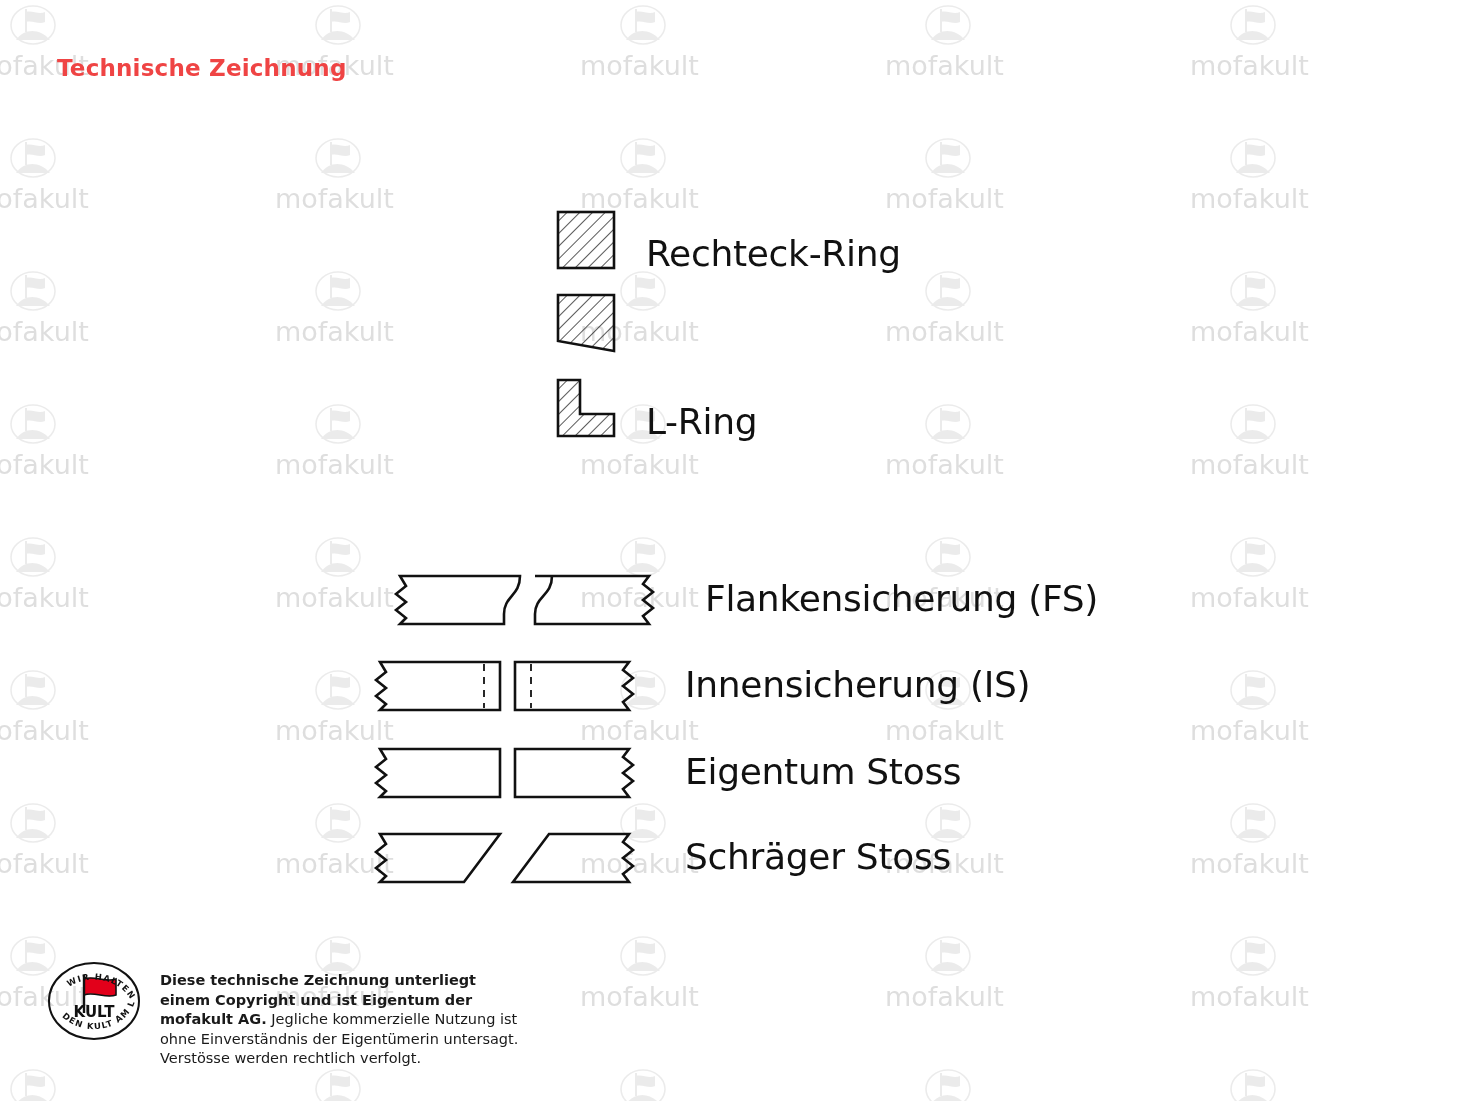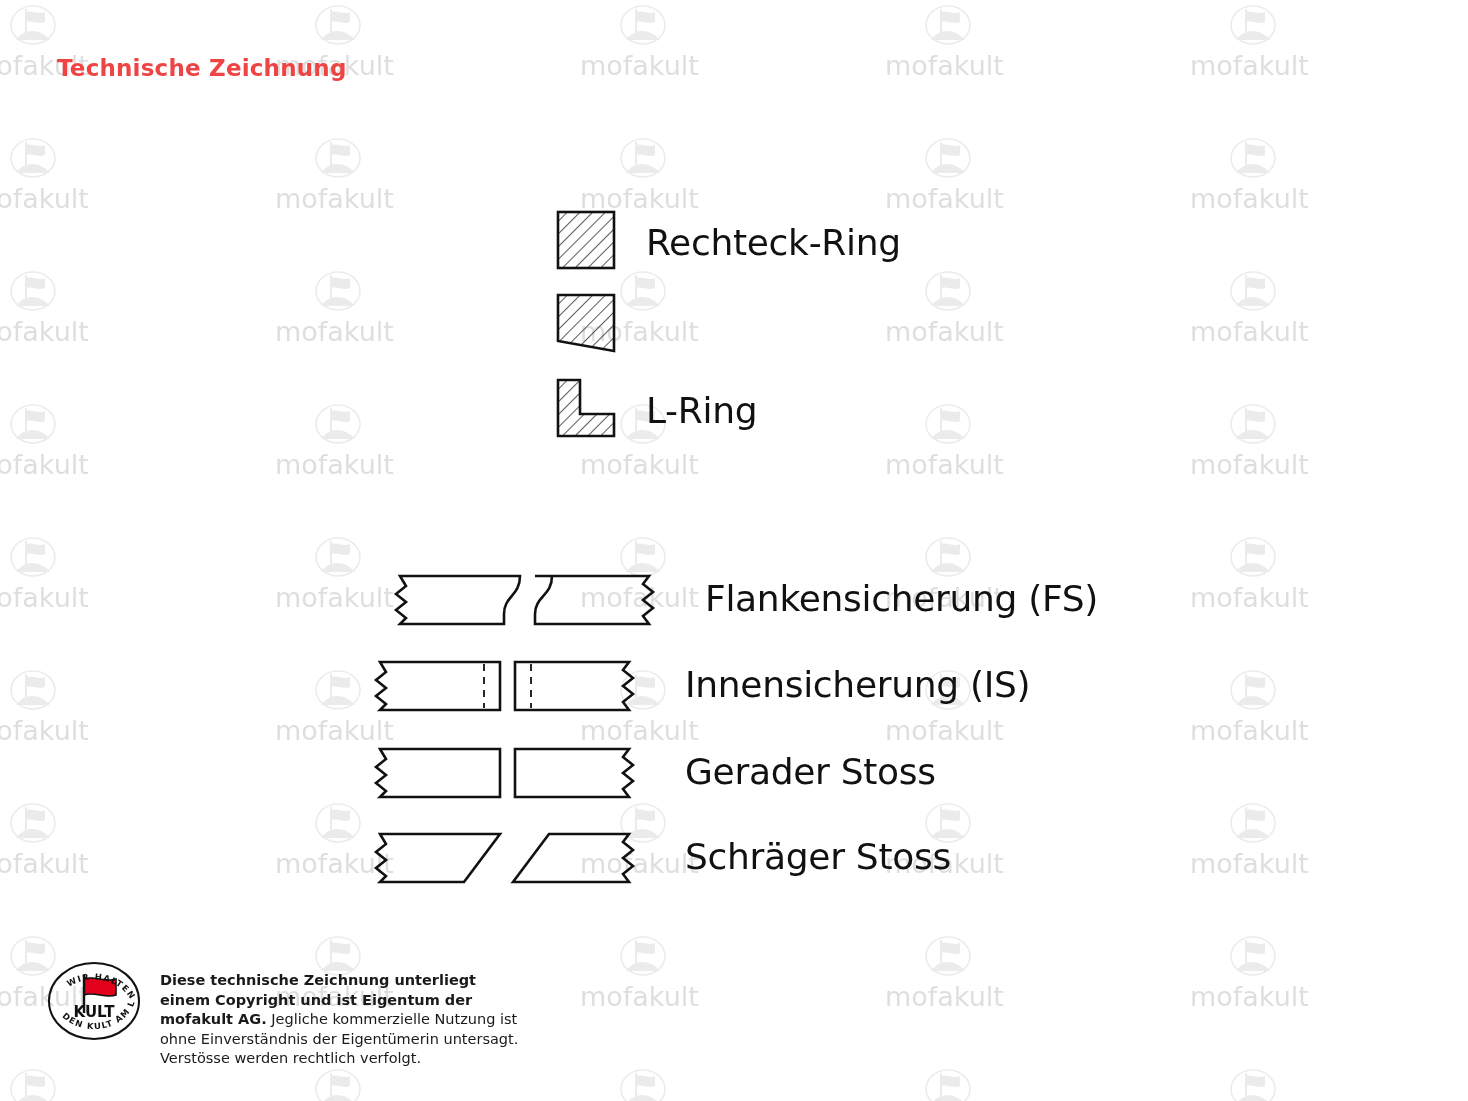--- a/index.html
+++ b/index.html
@@ -52,21 +52,21 @@
     font-size: 23px;
     font-weight: bold;
     color: #ef4444;
     letter-spacing: 0.2px;
   }
 
   
   .legend-row {
     position: absolute;
     display: flex;
-    align-items: center;
+    align-items: flex-end;
   }
   .legend-icon {
     width: 90px;
     height: 64px;
     position: relative;
     flex: none;
   }
   .legend-label {
     font-size: 36px;
     color: #111;
@@ -522,21 +522,21 @@
 
     <div class="joint-row" style="left:372px; top:735px;">
       <span class="joint-icon">
         <svg width="265" height="72" viewBox="0 0 265 72">
           <g fill="none" stroke="#111" stroke-width="2.6" stroke-linejoin="miter">
             <path d="M8,14 L128,14 L128,62 L8,62 L14,56 L4,48 L14,40 L4,32 L14,24 L8,14 Z"></path>
             <path d="M143,14 L257,14 L251,22 L261,30 L251,38 L261,46 L251,54 L257,62 L143,62 Z"></path>
           </g>
         </svg>
       </span>
-      <span class="joint-label">Gerader Stoss</span>
+      <span class="joint-label">Eigentum Stoss</span>
     </div>
 
     <div class="joint-row" style="left:372px; top:820px;">
       <span class="joint-icon">
         <svg width="265" height="72" viewBox="0 0 265 72">
           <g fill="none" stroke="#111" stroke-width="2.6" stroke-linejoin="miter">
             <path d="M8,14 L128,14 L92,62 L8,62 L14,56 L4,48 L14,40 L4,32 L14,24 L8,14 Z"></path>
             <path d="M141,62 L177,14 L257,14 L251,22 L261,30 L251,38 L261,46 L251,54 L257,62 L141,62 Z"></path>
           </g>
         </svg>

